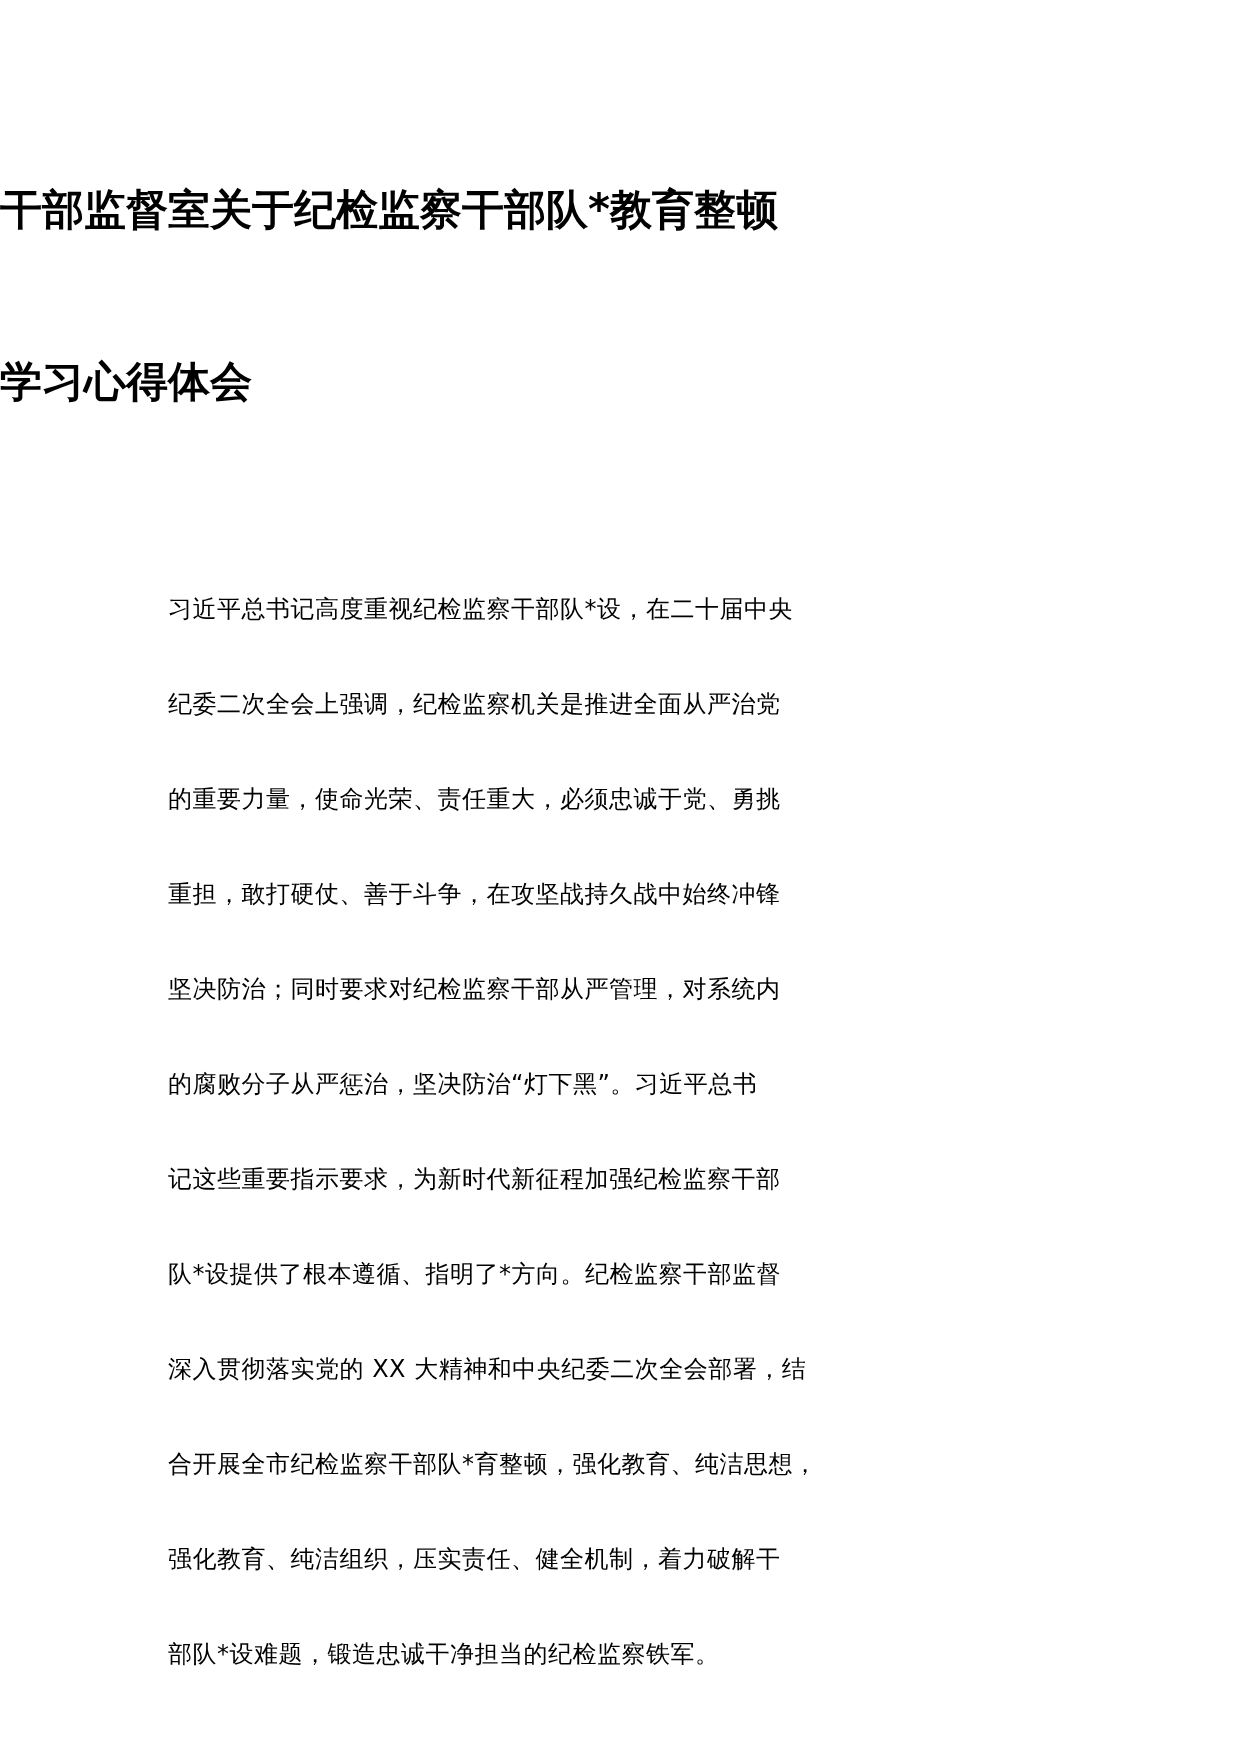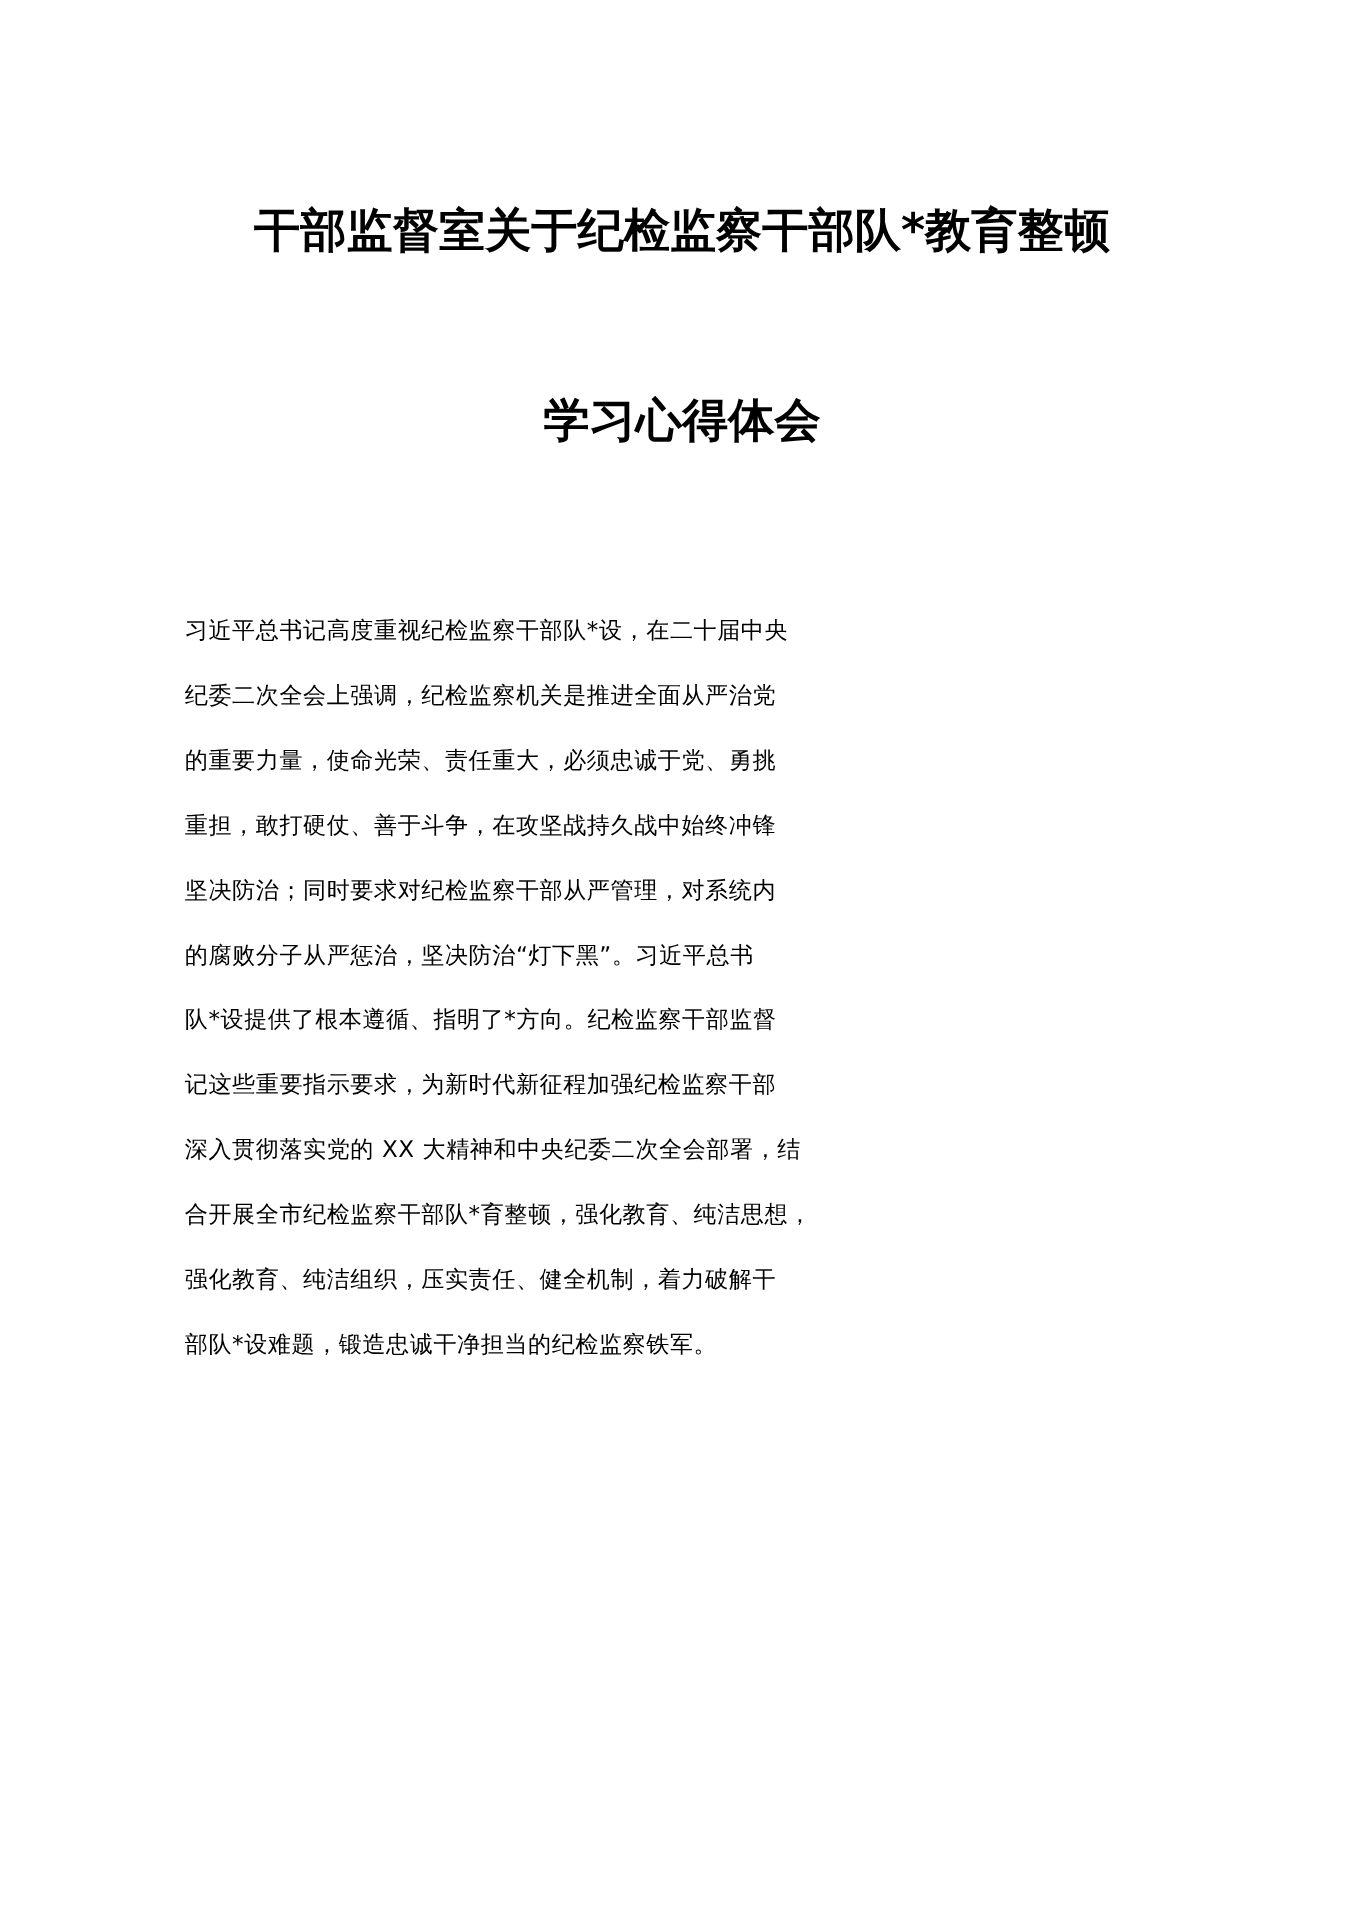--- a/index.html
+++ b/index.html
@@ -20,60 +20,60 @@
       left: 0;
       top: 0;
       width: 1240px;
       height: 1754px;
       background: #ffffff;
     }
     .title {
       position: absolute;
       left: 0;
       width: 1240px;
-      text-align: center;
       font-weight: bold;
       font-size: 42px;
       line-height: 52px;
       letter-spacing: 0px;
       white-space: nowrap;
     }
     .title.l1 { top: 184px; }
     .title.l2 { top: 320px; margin-top: 36px; }
     .body-text {
       position: absolute;
       left: 168px;
       top: 548px;
       width: 900px;
     }
     .body-line {
       display: block;
       height: 59px;
-      font-size: 21px;
+      font-size: 24px;
       line-height: 50px;
       white-space: nowrap;
       letter-spacing: 0.5px;
+      margin-top: 36px;
     }
   </style>
 </head>
 <body>
 
 <div class="page">
 
   <div class="title l1">干部监督室关于纪检监察干部队*教育整顿</div>
   <div class="title l2">学习心得体会</div>
 
   <div class="body-text">
     <span class="body-line">习近平总书记高度重视纪检监察干部队*设，在二十届中央</span>
     <span class="body-line">纪委二次全会上强调，纪检监察机关是推进全面从严治党</span>
     <span class="body-line">的重要力量，使命光荣、责任重大，必须忠诚于党、勇挑</span>
     <span class="body-line">重担，敢打硬仗、善于斗争，在攻坚战持久战中始终冲锋</span>
     <span class="body-line">坚决防治；同时要求对纪检监察干部从严管理，对系统内</span>
     <span class="body-line">的腐败分子从严惩治，坚决防治“灯下黑”。习近平总书</span>
+    <span class="body-line">记这些重要指示要求，为新时代新征程加强纪检监察干部</span>
     <span class="body-line">队*设提供了根本遵循、指明了*方向。纪检监察干部监督</span>
-    <span class="body-line">记这些重要指示要求，为新时代新征程加强纪检监察干部</span>
     <span class="body-line">深入贯彻落实党的 XX 大精神和中央纪委二次全会部署，结</span>
     <span class="body-line">合开展全市纪检监察干部队*育整顿，强化教育、纯洁思想，</span>
     <span class="body-line">强化教育、纯洁组织，压实责任、健全机制，着力破解干</span>
     <span class="body-line">部队*设难题，锻造忠诚干净担当的纪检监察铁军。</span>
   </div>
 
 </div>
 
 </body></html>

